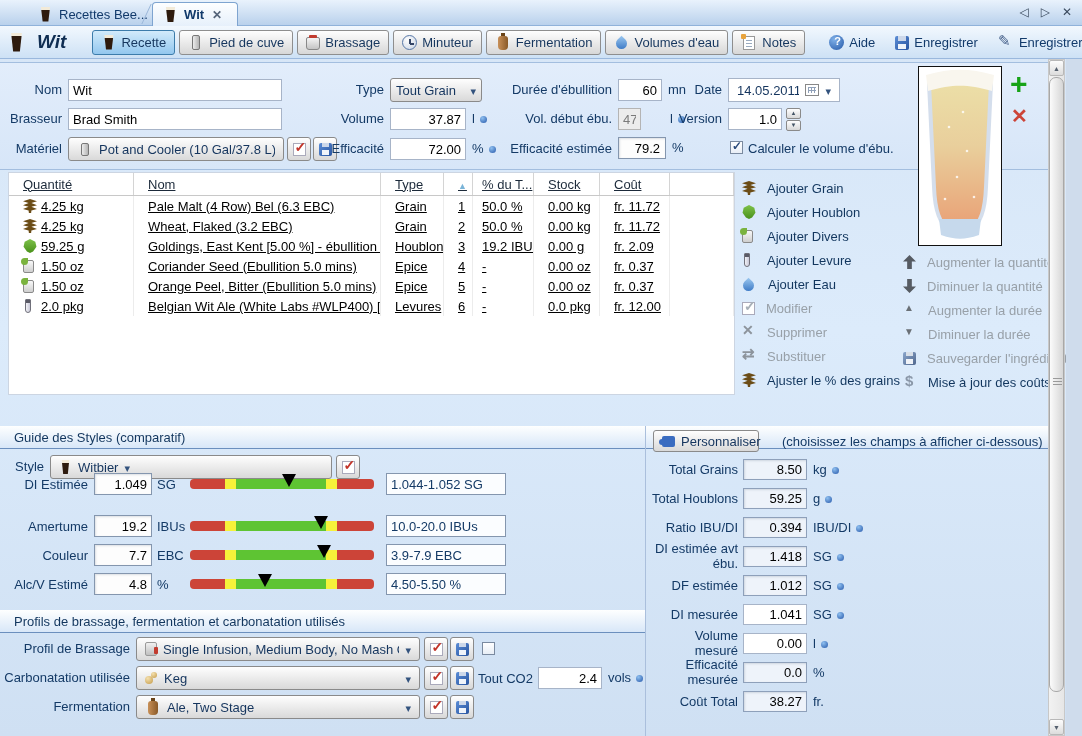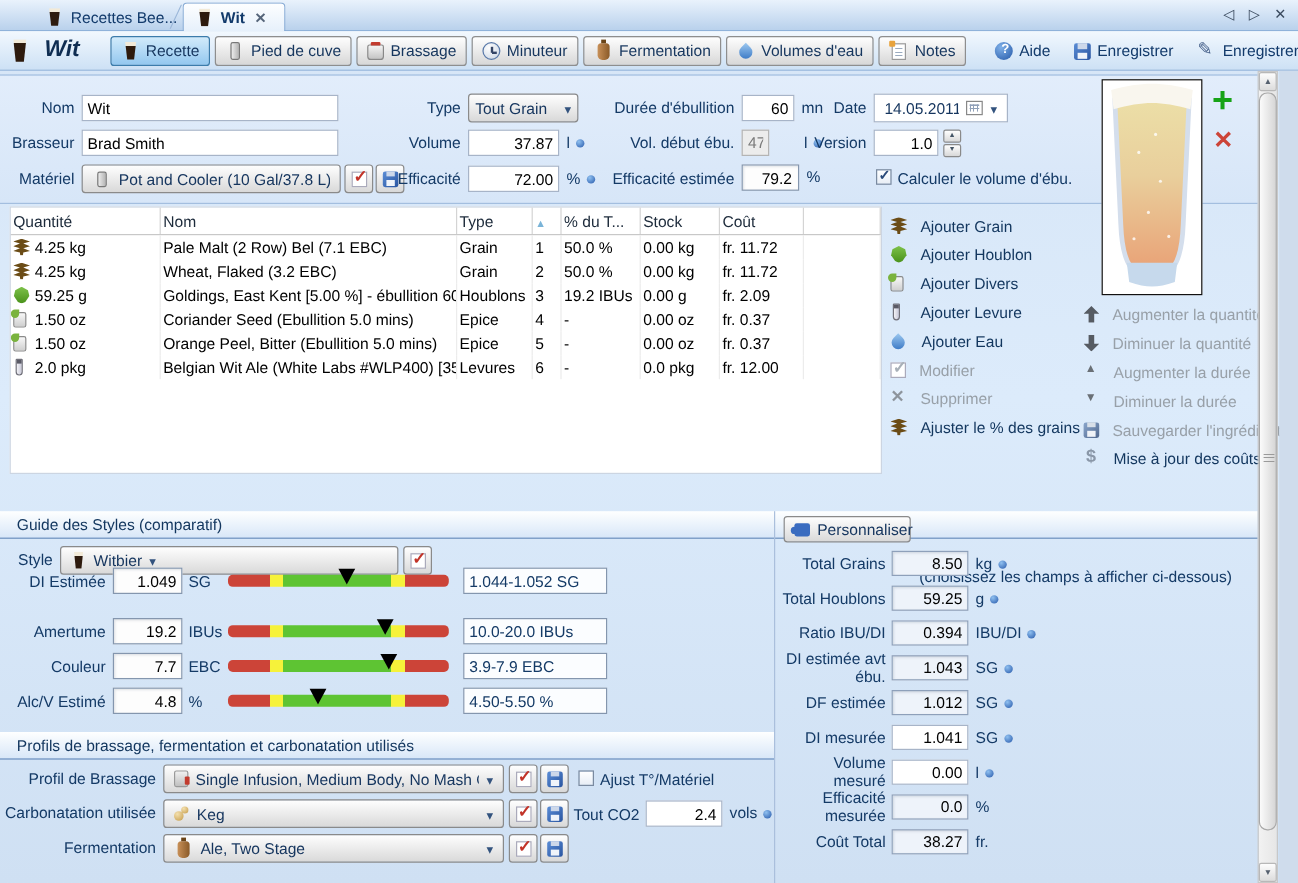--- a/index.html
+++ b/index.html
@@ -106,21 +106,21 @@
               background:#fff; border:1px solid #111; }
   .bigplus { position:absolute; left:1010px; top:74px; width:22px; height:22px; }
   .bigplus::before { content:"+"; font-size:30px; font-weight:bold; color:#17a317; line-height:20px; }
   .bigx { position:absolute; left:1011px; top:104px; width:22px; height:22px; }
   .bigx::before { content:"✕"; font-size:20px; font-weight:bold; color:#cc4438; }
 
   
   .tbl { position:absolute; left:8px; top:172px; width:727px; height:223px; background:#fff;
          border:1px solid #ccd5e2; }
   .tr { display:grid; grid-template-columns:125px 247px 63px 24px 66px 66px 70px 1fr; align-items:center; }
-  .tr > div { padding:0 2px; height:100%; display:flex; align-items:center; overflow:hidden; white-space:nowrap; border-right:1px solid #ececec; }
+  .tr > div { padding:0 14px; height:100%; display:flex; align-items:center; overflow:hidden; white-space:nowrap; border-right:1px solid #ececec;text-decoration:underline; }
   .tr.head { height:23px; border-bottom:1px solid #c8c8c8; color:#1c2a3a; }
   .tr.head > div { border-right:1px solid #d4d4d4; }
   .tr.row { height:20px; }
   .i-sort::before { content:"▲"; color:#7ab4d8; font-size:9px; }
 
   .ri { position:relative; width:14px; height:14px; flex:none; margin-right:4px; display:inline-block; }
   .ri.grain { background:#6b4c16; clip-path:polygon(50% 0,100% 16%,60% 28%,100% 44%,60% 56%,100% 72%,60% 82%,58% 100%,42% 100%,40% 82%,0 72%,40% 56%,0 44%,40% 28%,0 16%); }
   .ri.hop { background:linear-gradient(#7ec24a,#49911a); clip-path:polygon(50% 0,88% 20%,96% 55%,72% 90%,50% 100%,28% 90%,4% 55%,12% 20%); }
   .ri.spice { width:11px; height:13px; margin:1px 7px 0 0; background:linear-gradient(#f8f8f8,#cfcfcf); border:1px solid #8a8a8a; border-radius:2px; }
   .ri.spice::before { content:""; position:absolute; left:-3px; top:-3px; width:7px; height:7px; background:#7ab33e; border-radius:50% 0 50% 50%; }
@@ -368,21 +368,21 @@
       <div>Coût</div>
       <div></div>
     </div>
     <div>
 
         <div class="tr row">
           <div>
             <span class="ri grain"></span>
             <span>4.25 kg</span>
           </div>
-          <div>Pale Malt (2 Row) Bel (7.1 EBC)</div>
+          <div>Pale Malt (4 Row) Bel (6.3 EBC)</div>
           <div>Grain</div>
           <div>1</div>
           <div>50.0 %</div>
           <div>0.00 kg</div>
           <div>fr. 11.72</div>
           <div></div>
         </div>
 
         <div class="tr row">
           <div>
@@ -486,20 +486,24 @@
       <div class="act disabled">
         <span class="ri edit"></span>
         <span>Modifier</span>
       </div>
 
       <div class="act disabled">
         <span class="ri delete"></span>
         <span>Supprimer</span>
       </div>
 
+      <div class="act disabled">
+        <span class="ri swap"></span>
+        <span>Substituer</span>
+      </div>
 
       <div class="act enabled">
         <span class="ri grain"></span>
         <span>Ajuster le % des grains</span>
       </div>
     </div>
 
   <div class="actlist" style="left:903px;top:250px;">
 
       <div class="act disabled">
@@ -601,21 +605,20 @@
     <span class="ctext">Single Infusion, Medium Body, No Mash Out</span>
     <span class="caret"></span>
   </span>
   <span class="sqbtn" style="left:424px;top:637px;">
       <span class="i-check"></span>
     </span>
   <span class="sqbtn" style="left:450px;top:637px;">
       <span class="i-floppy"></span>
     </span>
   <span class="chk" style="left:482px;top:642px;"></span>
-  <span class="lbl" style="left:500px;top:639px;width:150px;text-align:left;">Ajust T°/Matériel</span>
 
   <span class="lbl" style="left:0px;top:667px;width:130px;">Carbonatation utilisée</span>
   <span class="combo" style="left:136px;top:666px;width:284px;">
     <span class="i-bub"></span>
     <span class="ctext">Keg</span>
     <span class="caret"></span>
   </span>
   <span class="sqbtn" style="left:424px;top:666px;">
       <span class="i-check"></span>
     </span>
@@ -636,21 +639,21 @@
       <span class="i-check"></span>
     </span>
   <span class="sqbtn" style="left:450px;top:695px;">
       <span class="i-floppy"></span>
     </span>
 
   <span class="combo" style="left:653px;top:430px;width:106px;height:22px;">
     <span class="i-puzzle"></span>
     <span>Personnaliser</span>
   </span>
-  <span class="lbl" style="left:766px;top:431px;width:280px;text-align:left;margin-top:39px;">(choisissez les champs à afficher ci-dessous)</span>
+  <span class="lbl" style="left:782px;top:431px;width:280px;text-align:left;">(choisissez les champs à afficher ci-dessous)</span>
 
   <div>
 
       <div class="sumrow" style="left: 650px; top: 458px;">
         <span class="mlbl">Total Grains</span>
         <span class="mval ro">8.50</span>
         <span class="munit"><span>kg</span><span class="dot"></span></span>
       </div>
 
       <div class="sumrow" style="left: 650px; top: 487px;">
@@ -660,21 +663,21 @@
       </div>
 
       <div class="sumrow" style="left: 650px; top: 516px;">
         <span class="mlbl">Ratio IBU/DI</span>
         <span class="mval ro">0.394</span>
         <span class="munit"><span>IBU/DI</span><span class="dot"></span></span>
       </div>
 
       <div class="sumrow" style="left: 650px; top: 545px;">
         <span class="mlbl">DI estimée avt ébu.</span>
-        <span class="mval ro">1.043</span>
+        <span class="mval ro">1.418</span>
         <span class="munit"><span>SG</span><span class="dot"></span></span>
       </div>
 
       <div class="sumrow" style="left: 650px; top: 574px;">
         <span class="mlbl">DF estimée</span>
         <span class="mval ro">1.012</span>
         <span class="munit"><span>SG</span><span class="dot"></span></span>
       </div>
 
       <div class="sumrow" style="left: 650px; top: 603px;">

